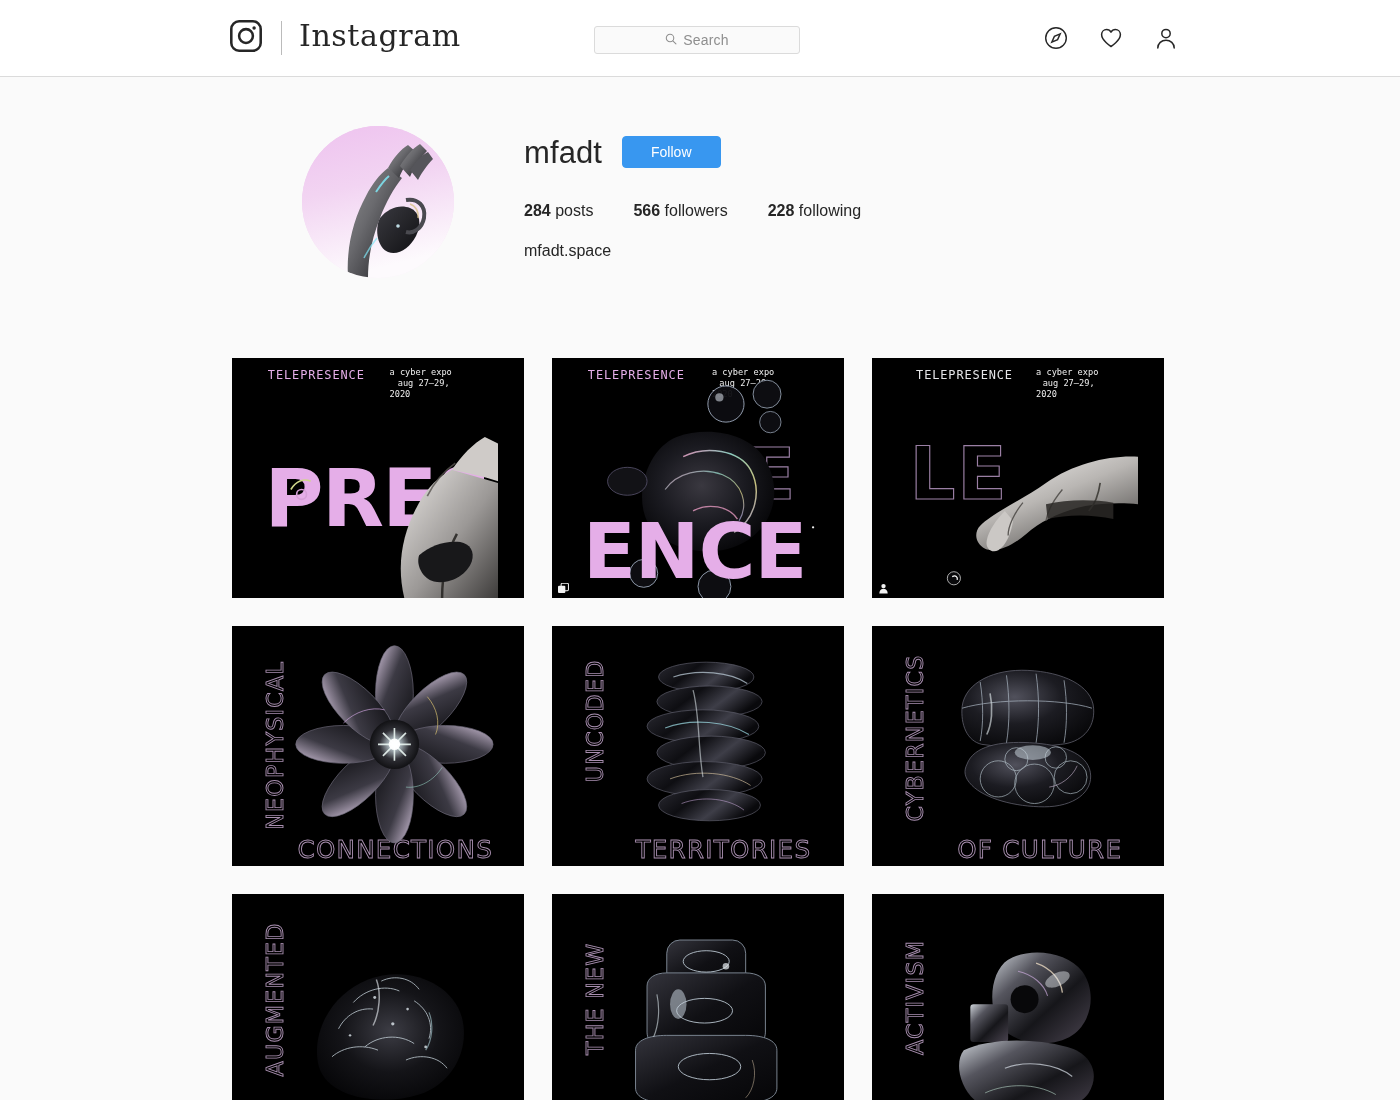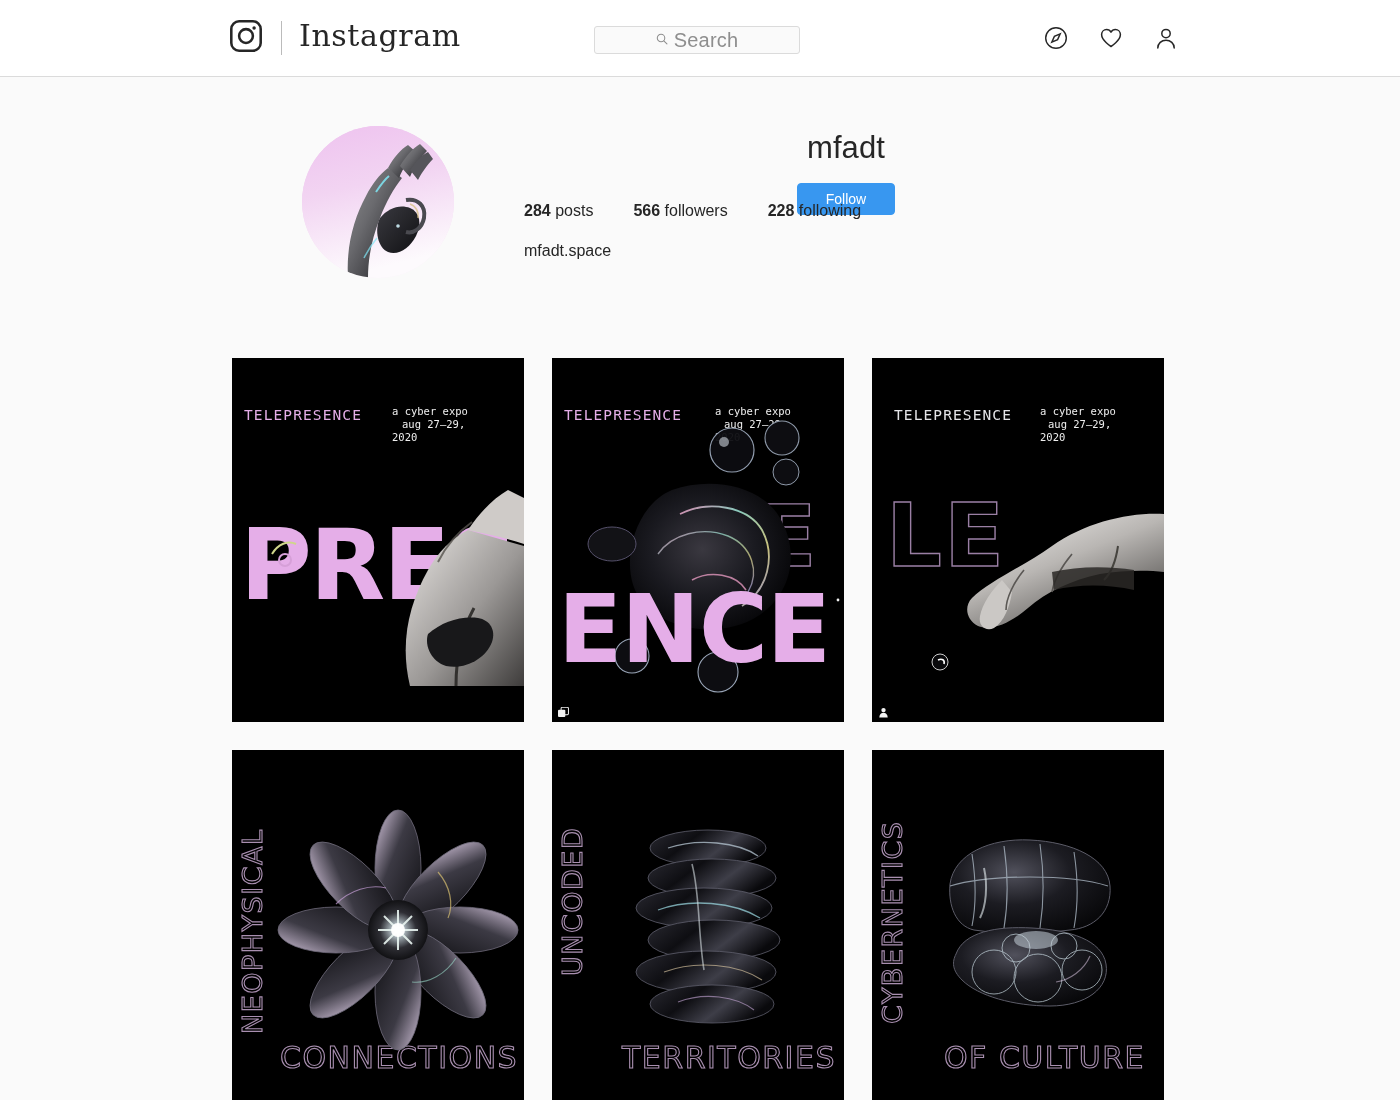--- a/index.html
+++ b/index.html
@@ -77,21 +77,21 @@
     border: 1px solid #dbdbdb;
     border-radius: 3px;
     display: flex;
     align-items: center;
     justify-content: center;
     gap: 6px;
     cursor: text;
   }
 
   .search-ph {
-    font-size: 20px;
+    font-size: 14px;
     color: #8e8e8e;
     font-weight: 300;
     letter-spacing: .2px;
   }
 
   .nav-icons {
     position: absolute;
     right: 222px;
     top: 0;
     height: 100%;
@@ -142,21 +142,20 @@
   .info-col {
     flex: 1;
     padding-top: 6px;
   }
 
   .name-row {
     display: flex;
     align-items: center;
     gap: 20px;
     height: 40px;
-    flex-direction: column;
   }
 
   .username {
     font-size: 31px;
     font-weight: 300;
     line-height: 1;
     color: #262626;
     letter-spacing: .1px;
   }
 
@@ -196,21 +195,21 @@
     width: 936px;
     margin: 0 auto;
     padding-top: 80px;
     display: grid;
     grid-template-columns: repeat(3, 292px);
     gap: 28px;
   }
 
   .tile {
     width: 292px;
-    height: 364px;
+    height: 240px;
     background: #000000;
     position: relative;
     overflow: hidden;
     cursor: pointer;
   }
 
   .tile svg { display: block; width: 100%; height: 100%; }
 
   .tile-badge {
     position: absolute;

